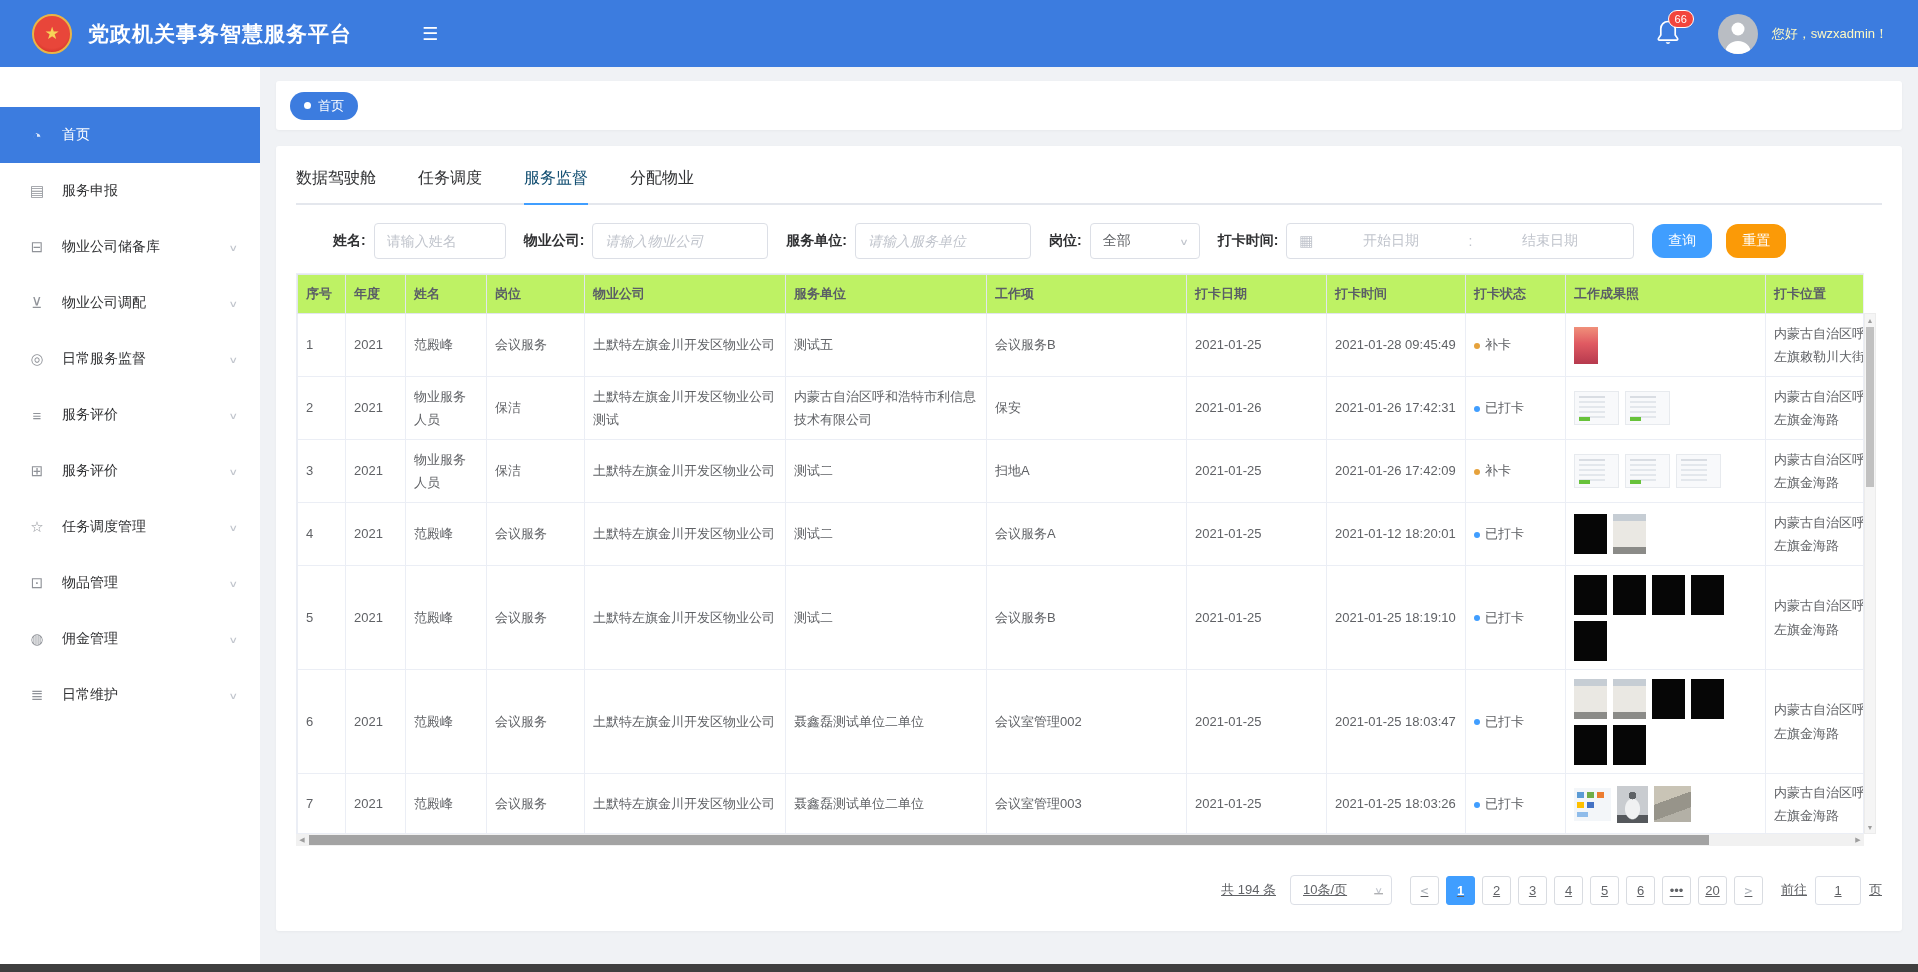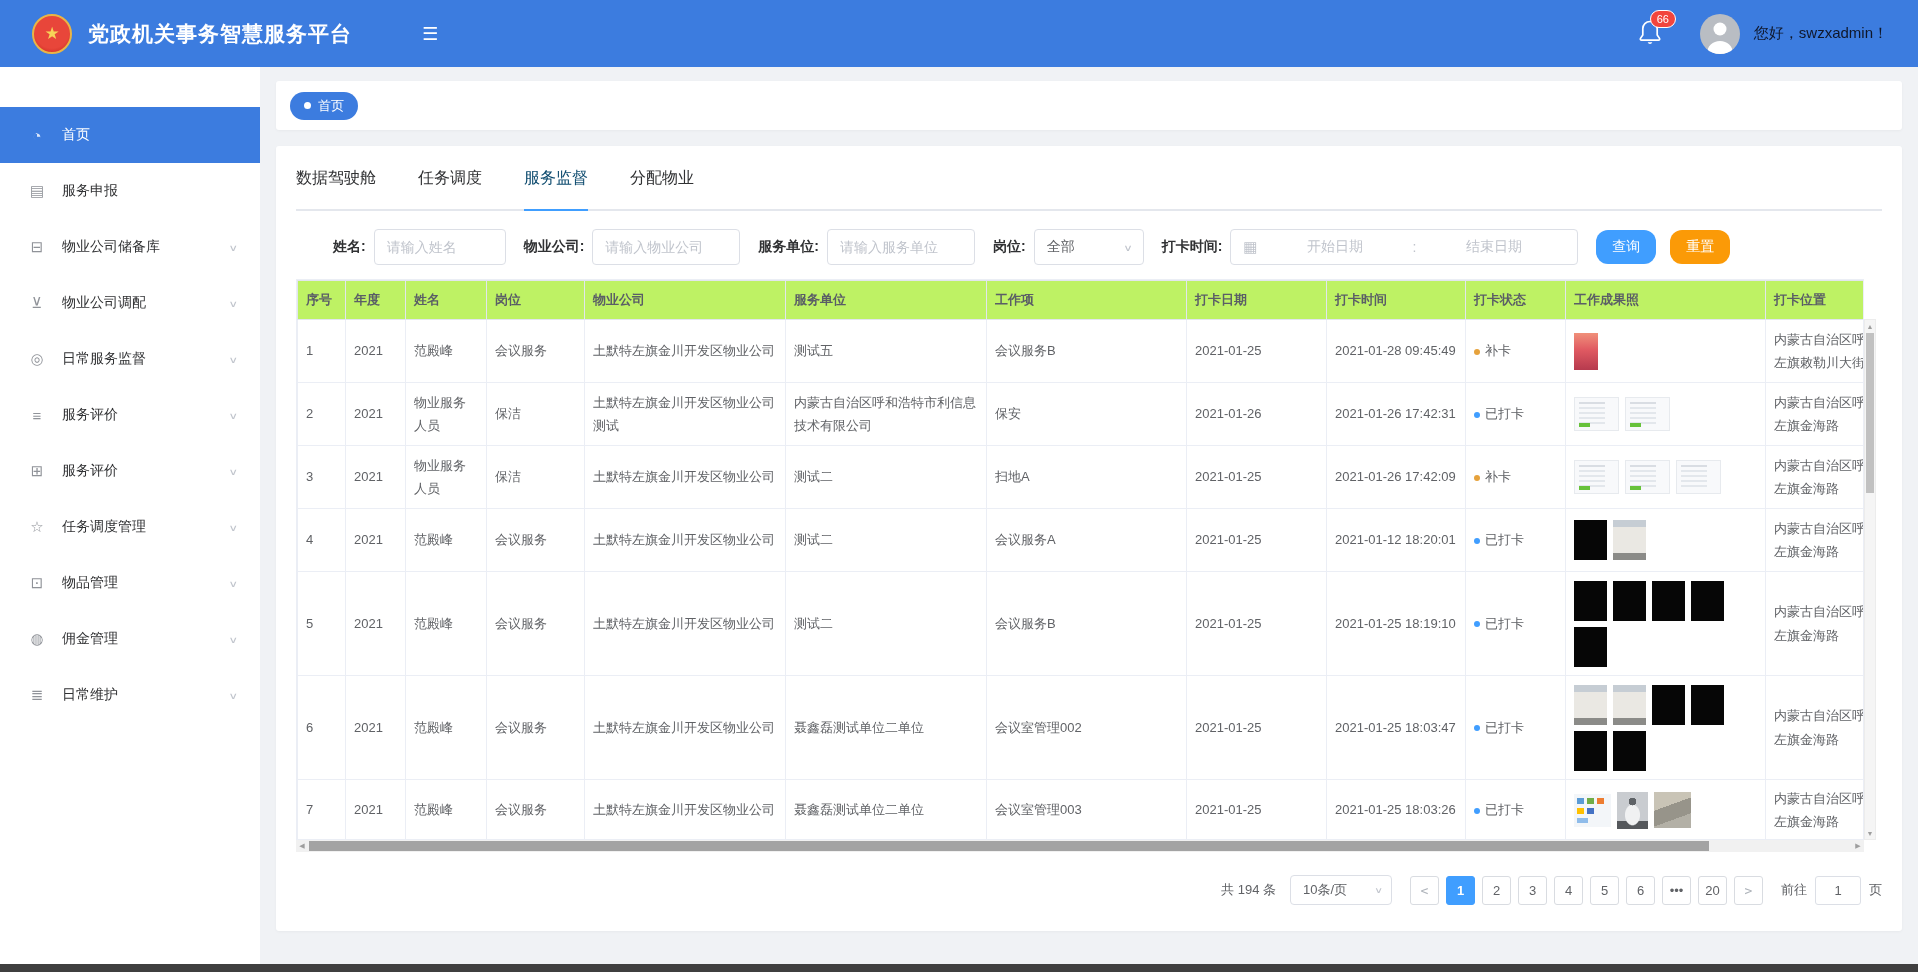--- a/index.html
+++ b/index.html
@@ -8,52 +8,52 @@
 
   
   .app-header { position:absolute; top:0; left:0; right:0; height:67px; background:#3c7cdf; display:flex; align-items:center; padding:0 30px 0 32px; }
   .emblem { width:40px; height:40px; border-radius:50%; background:radial-gradient(circle at 50% 42%, #e8463a 0 62%, #c21f17 100%); border:2px solid #e9b545; display:flex; align-items:center; justify-content:center; color:#f7d358; font-size:17px; flex:0 0 auto; }
   .app-title { color:#fff; font-size:21px; font-weight:bold; margin-left:16px; letter-spacing:1px; }
   .collapse-icon { color:#fff; font-size:18px; margin-left:70px; cursor:pointer; }
   .header-spacer { flex:1; }
   .bell-wrap { position:relative; width:28px; height:30px; margin-right:34px; cursor:pointer; }
   .badge { position:absolute; top:-9px; left:12px; min-width:26px; height:18px; background:#f2453d; border:1px solid #fff; border-radius:9px; color:#fff; font-size:11px; display:flex; align-items:center; justify-content:center; padding:0 4px; }
   .avatar { width:40px; height:40px; border-radius:50%; background:#b9bdc3; display:flex; align-items:flex-end; justify-content:center; overflow:hidden; margin-right:14px; cursor:pointer; }
-  .greeting { color:#0f172a; font-size:15px; }
+  .greeting { color:#fef9c3; font-size:13px; }
 
   
   .sidebar { position:absolute; top:67px; left:0; width:260px; bottom:8px; background:#fff; overflow:hidden; }
   .side-menu { padding-top:40px; }
   .side-item { height:56px; display:flex; align-items:center; padding:0 22px 0 26px; font-size:14px; color:#303133; cursor:pointer; }
   .side-item .side-icon { width:22px; color:#909399; font-size:15px; margin-right:14px; text-align:center; }
   .side-item .chev { margin-left:auto; color:#c0c4cc; font-size:13px; transform:scaleY(.7); }
   .side-item.active { background:#3c7cdf; color:#fff; }
   .side-item.active .side-icon { color:#dbe7fb; }
 
   
   .main { position:absolute; left:260px; top:67px; right:0; bottom:8px; }
   .crumb-card { margin:14px 16px 0; height:49px; background:#fff; border-radius:3px; display:flex; align-items:center; padding:0 14px; box-shadow:0 1px 3px rgba(0,0,0,.04); }
   .crumb-pill { background:#3c7cdf; color:#fff; height:28px; border-radius:14px; display:inline-flex; align-items:center; gap:7px; padding:0 14px; font-size:13px; cursor:pointer; }
   .crumb-pill .dot { width:7px; height:7px; border-radius:50%; background:#fff; }
 
   .content-card { margin:16px 16px 0; height:785px; background:#fff; border-radius:3px; position:relative; padding:0 20px; box-shadow:0 1px 3px rgba(0,0,0,.04); }
 
   
   .tab-bar { display:flex; gap:42px; padding-top:22px; border-bottom:2px solid #e4e7ed; }
-  .tab { font-size:16px; color:#303133; padding-bottom:20px; cursor:pointer; position:relative; }
+  .tab { font-size:16px; color:#303133; padding-bottom:14px; cursor:pointer; position:relative; }
   .tab.active { color:#0c4a6e; }
   .tab.active::after { content:""; position:absolute; left:0; right:0; bottom:-2px; height:2px; background:#409EFF; }
 
   
   .filter-bar { display:flex; align-items:center; margin-top:18px;margin-left:37px; }
   .flabel { font-size:14px; font-weight:bold; color:#303133; white-space:nowrap; margin-right:8px; }
   .ml { margin-left:18px; }
   .finput { height:36px; border:1px solid #dcdfe6; border-radius:4px; padding:0 12px; font-size:14px; color:#606266; outline:none; font-family:inherit; }
   .finput::placeholder { color:#c0c4cc; }
-  .w132 { width:132px; } .w158 { width:148px; }
+  .w132 { width:132px; } .w158 { width:176px;font-style:italic; }
   .fselect { width:110px; height:36px; border:1px solid #dcdfe6; border-radius:4px; display:flex; align-items:center; justify-content:space-between; padding:0 10px 0 12px; font-size:14px; color:#606266; cursor:pointer; background:#fff; }
   .fselect .chev { color:#c0c4cc; font-size:13px; transform:scaleY(.7); }
   .fdate { width:348px; height:36px; border:1px solid #dcdfe6; border-radius:4px; display:flex; align-items:center; padding:0 12px; font-size:14px; color:#c0c4cc; background:#fff; cursor:pointer; }
   .fdate .cal { font-size:15px; margin-right:6px; }
   .fdate .dph { flex:1; text-align:center; }
   .fdate .sep { color:#c0c4cc; padding:0 6px; }
   .btn { height:34px; padding:0 16px; border:none; border-radius:12px; color:#fff; font-size:14px; cursor:pointer; font-family:inherit; }
   .btn-primary { background:#409EFF; margin-left:18px; }
   .btn-warning { background:#fb9a07; margin-left:14px; }
 
@@ -93,21 +93,21 @@
   .vscroll { position:absolute; left:1568px; top:40px; width:12px; height:521px; background:#f5f5f5; border:1px solid #ececec; }
   .varrow { height:12px; display:flex; align-items:center; justify-content:center; font-size:7px; color:#9e9e9e; cursor:pointer; }
   .varrow.down { position:absolute; bottom:0; left:0; right:0; }
   .vthumb { position:absolute; left:1px; right:1px; top:13px; height:160px; background:#c1c1c1; cursor:pointer; }
   .hscroll { position:absolute; left:0; top:561px; width:1568px; height:12px; background:#f1f1f1; }
   .harrow { position:absolute; top:0; bottom:0; width:12px; display:flex; align-items:center; justify-content:center; font-size:7px; color:#9e9e9e; cursor:pointer; }
   .harrow.left { left:0; } .harrow.right { right:0; }
   .hthumb { position:absolute; left:13px; top:1px; bottom:1px; width:1400px; background:#a3a3a3; cursor:pointer; }
 
   
-  .pagination { position:absolute; right:20px; bottom:26px; display:flex; align-items:center; font-size:13px; color:#606266; }
+  .pagination { position:absolute; right:20px; bottom:26px; display:flex; align-items:center; font-size:13px; color:#606266;text-decoration:underline; }
   .pagination .total { margin-right:14px; }
   .psize { width:102px; height:30px; border:1px solid #dcdfe6; border-radius:4px; display:flex; align-items:center; justify-content:space-between; padding:0 8px 0 12px; color:#606266; cursor:pointer; margin-right:18px; background:#fff; }
   .psize .chev { color:#c0c4cc; font-size:12px; transform:scaleY(.7); }
   .pages { display:flex; align-items:center; gap:7px; }
   .pbtn { min-width:29px; height:29px; border:1px solid #d9dce1; background:#fff; border-radius:3px; color:#606266; font-size:13px; display:flex; align-items:center; justify-content:center; cursor:pointer; font-family:inherit; padding:0 4px; }
   .pbtn.active { background:#409EFF; border-color:#409EFF; color:#fff; font-weight:bold; }
   .pbtn.nav-arrow { color:#aeb3ba; font-family:"DejaVu Sans Mono",monospace; }
   .goto-label { margin-left:18px; margin-right:8px; }
   .goto-input { width:46px; height:29px; border:1px solid #dcdfe6; border-radius:3px; text-align:center; font-size:13px; color:#606266; outline:none; font-family:inherit; }
   .goto-suffix { margin-left:8px; }

